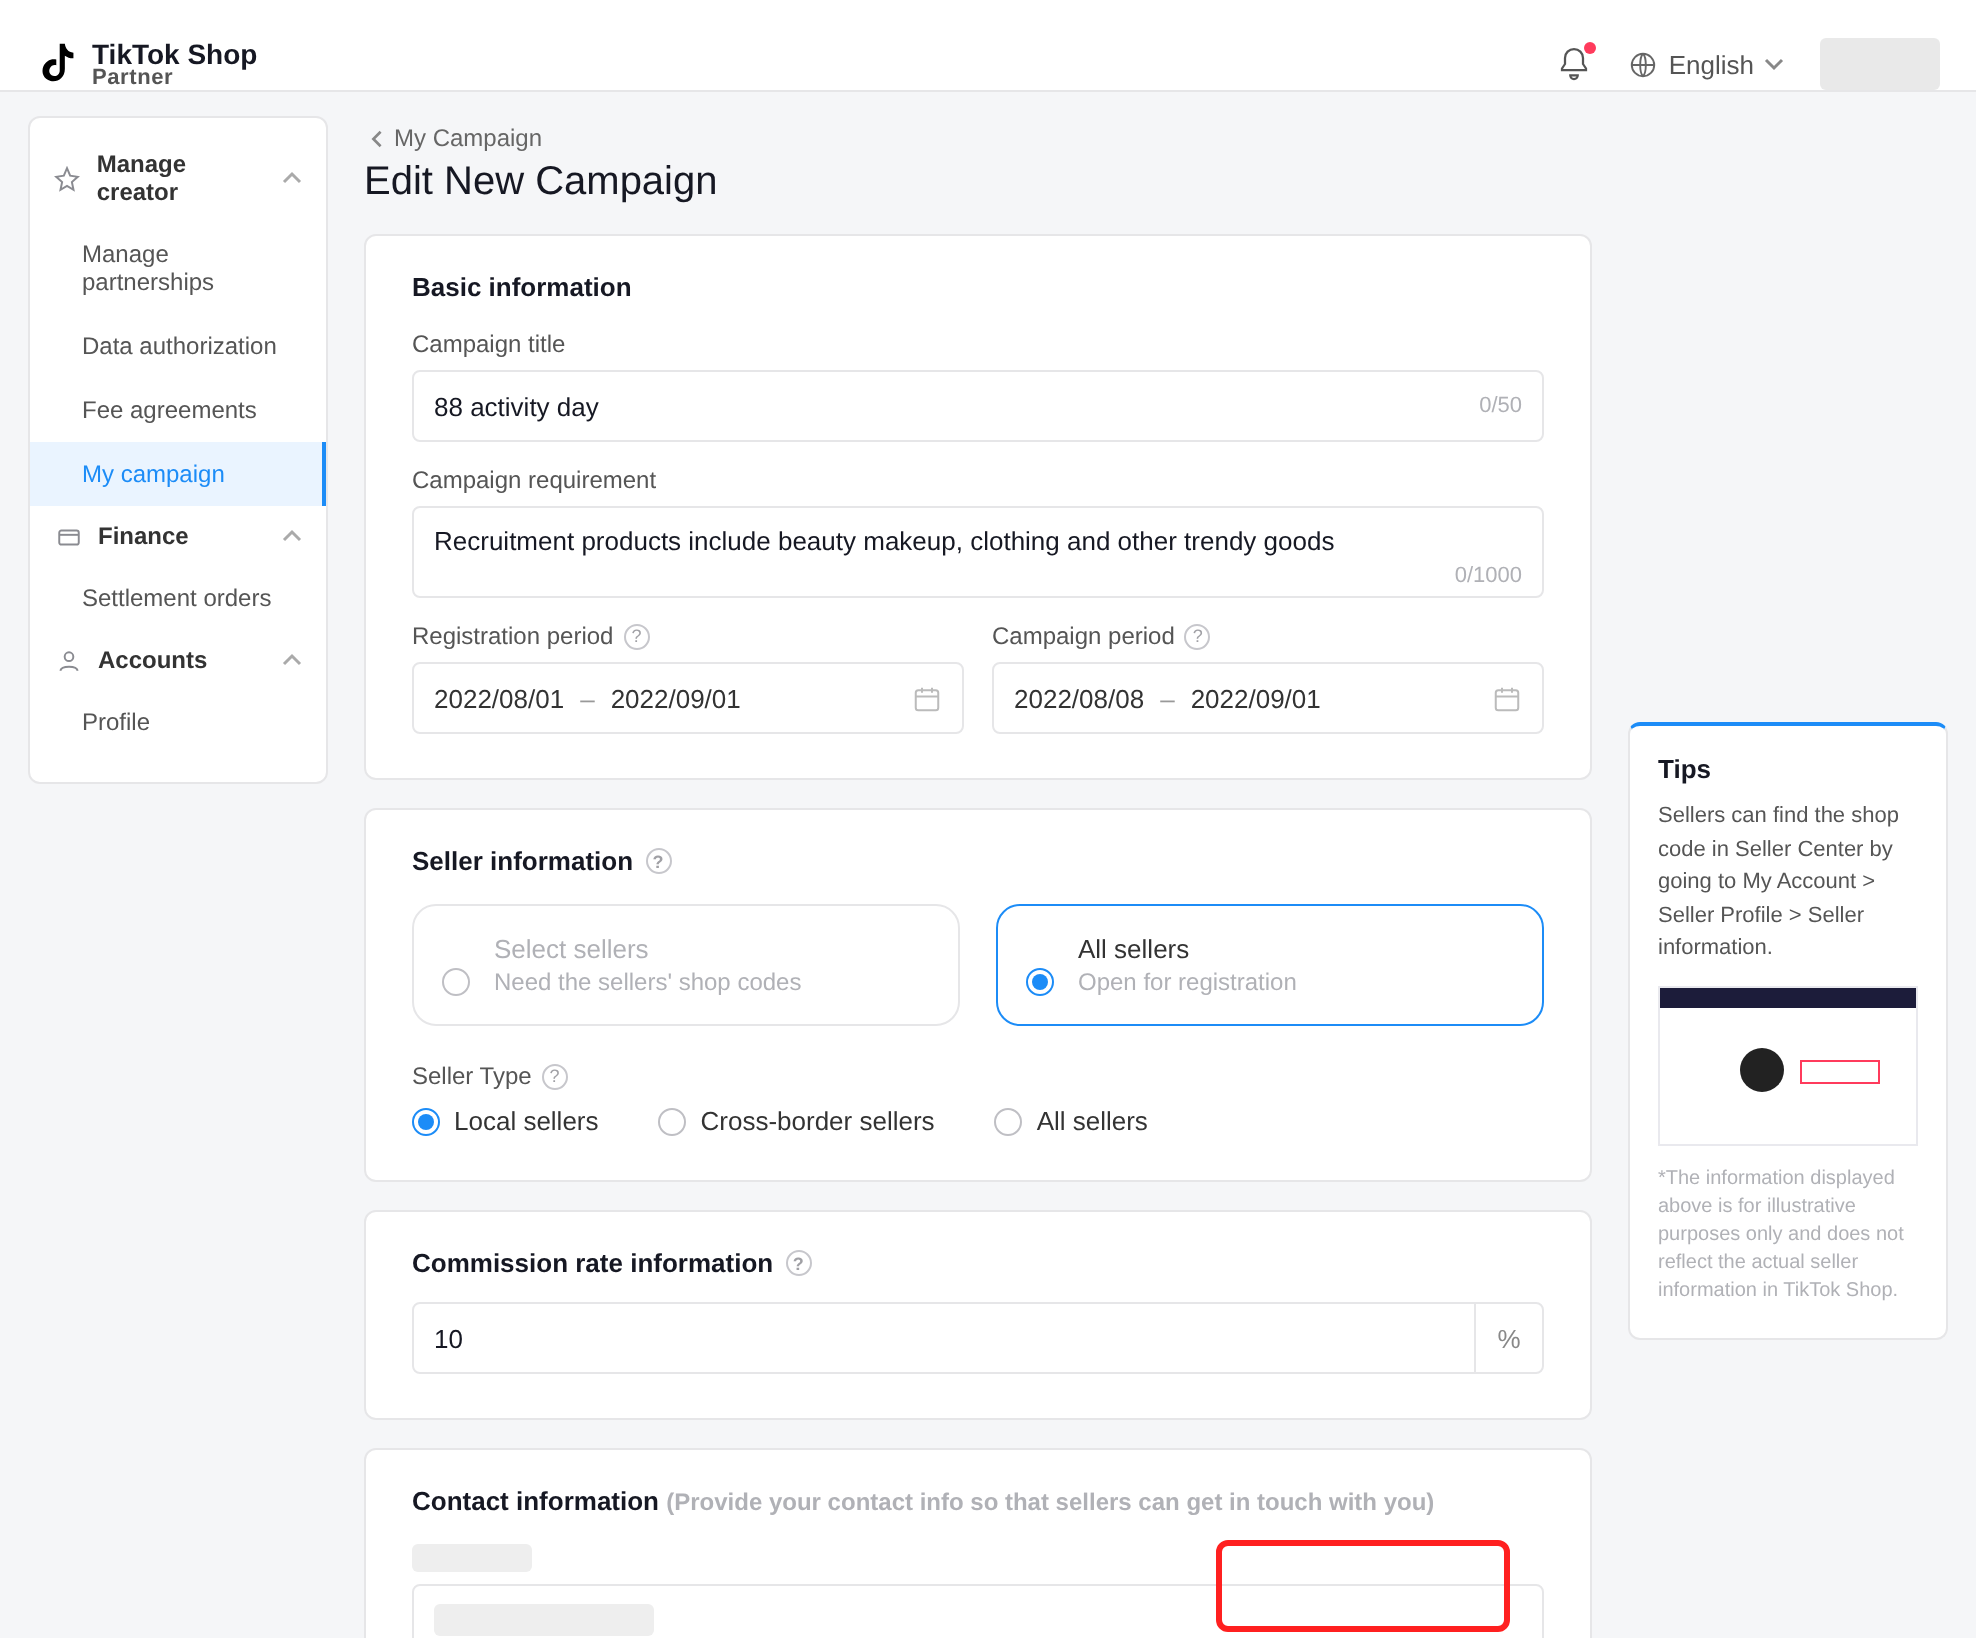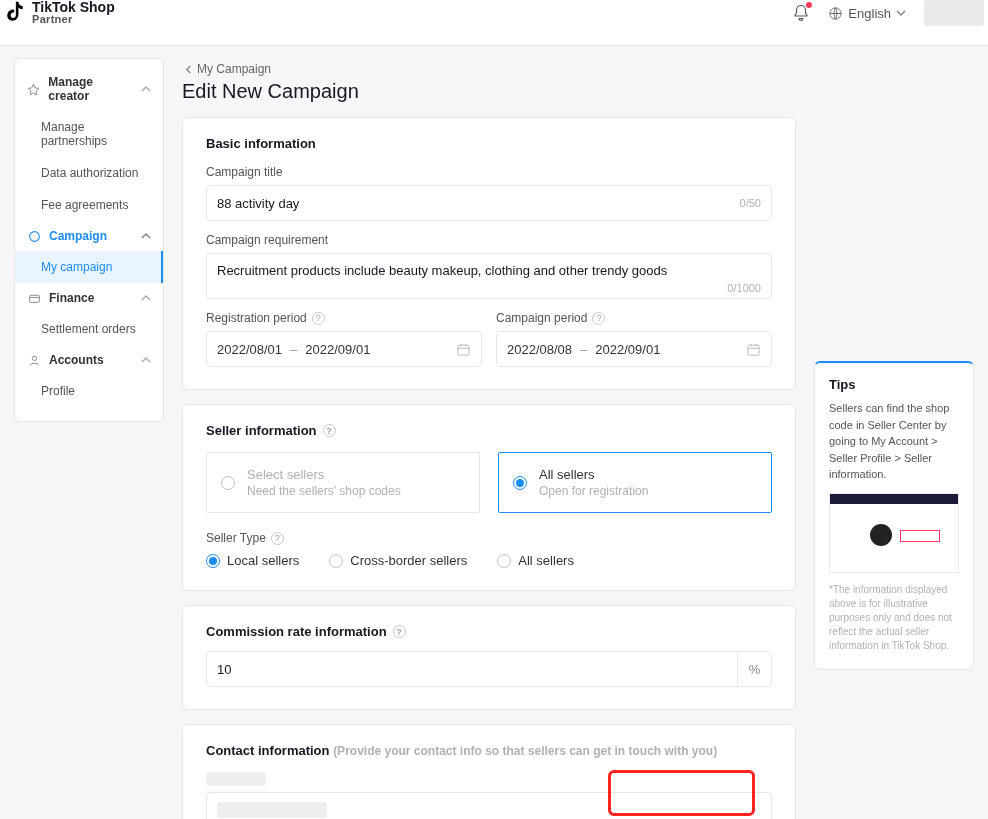--- a/index.html
+++ b/index.html
@@ -9,21 +9,21 @@
     --mutedLight:#b0b1b6;
     --primary:#1c8cf7;
     --primarySoft:#eaf4ff;
     --bg:#f5f6f8;
     --cardBg:#ffffff;
     --radius:6px;
   }
   *{box-sizing:border-box}
   body{margin:0;font-family:-apple-system,Segoe UI,Helvetica,Arial,sans-serif;font-size:13px;color:var(--text);background:#fff}
   
-  .header{height:46px;border-bottom:1px solid var(--border);display:flex;align-items:flex-start;padding:0 4px;justify-content:space-between;background:#fff}
+  .header{height:46px;border-bottom:1px solid var(--border);display:flex;align-items:flex-end;padding:0 18px;justify-content:space-between;background:#fff}
   .logo{display:flex;align-items:center;gap:6px;font-weight:600}
   .logo-text{line-height:1}
   .logo-text .l1{font-size:14px;font-weight:700}
   .logo-text .l2{font-size:11px;letter-spacing:.3px;color:#555}
   .header-right{display:flex;align-items:center;gap:18px}
   .bell{position:relative;width:18px;height:18px}
   .bell .dot{position:absolute;top:-2px;right:-2px;width:6px;height:6px;background:#ff3b5c;border-radius:50%}
   .lang{display:flex;align-items:center;gap:5px;color:#555;font-size:13px}
   .avatar{width:60px;height:26px;background:#e9e9e9;border-radius:3px}
   
@@ -51,21 +51,21 @@
   .input .counter{margin-left:auto;color:var(--mutedLight);font-size:11px}
   .textarea{min-height:46px;padding:9px 10px;align-items:flex-start;flex-direction:column}
   .textarea .val{flex:1}
   .textarea .counter{align-self:flex-end;margin-top:4px}
   .row2{display:flex;gap:14px}
   .row2 > .col{flex:1}
   .date-input{display:flex;align-items:center;gap:8px;color:#333}
   .date-input .sep{color:#999}
   .cal-icon{margin-left:auto;color:#bbb}
   .seller-choices{display:flex;gap:18px;margin-top:8px}
-  .choice-card{flex:1;border:1px solid var(--border);border-radius:2px;padding:14px;display:flex;gap:12px;align-items:center;cursor:pointer}
+  .choice-card{flex:1;border:1px solid var(--border);border-radius:12px;padding:14px;display:flex;gap:12px;align-items:flex-end;cursor:pointer}
   .choice-card.selected{border-color:var(--primary)}
   .radio{width:14px;height:14px;border:1px solid #bfbfc4;border-radius:50%;margin-top:1px;flex-shrink:0;position:relative}
   .radio.checked{border-color:var(--primary)}
   .radio.checked:after{content:"";position:absolute;inset:2px;background:var(--primary);border-radius:50%}
   .choice-title{font-size:13px;color:#333;margin-bottom:2px}
   .choice-sub{font-size:12px;color:var(--mutedLight)}
   .choice-card.disabled .choice-title{color:#b0b1b6}
   .radios-inline{display:flex;gap:30px;margin-top:8px;align-items:center}
   .radio-inline{display:flex;align-items:center;gap:7px;font-size:13px;color:#333;cursor:pointer}
   .pct-input{display:flex;align-items:center}
@@ -133,33 +133,20 @@
       <span class="chev">
           <svg width="10" height="10" viewBox="0 0 10 10">
             <path d="M1 7l4-4 4 4" fill="none" stroke="#aaa" stroke-width="1.5"></path>
           </svg>
         </span>
     </div>
     <div class="nav-item">Manage partnerships</div>
     <div class="nav-item">Data authorization</div>
     <div class="nav-item">Fee agreements</div>
 
-    <div class="nav-section active">
-      <span class="nav-icon">
-          <svg width="13" height="13" viewBox="0 0 24 24">
-            <circle cx="12" cy="12" r="9" fill="none" stroke="currentColor" stroke-width="2"></circle>
-          </svg>
-        </span>
-      <span>Campaign</span>
-      <span class="chev">
-          <svg width="10" height="10" viewBox="0 0 10 10">
-            <path d="M1 7l4-4 4 4" fill="none" stroke="#888" stroke-width="1.5"></path>
-          </svg>
-        </span>
-    </div>
     <div class="nav-item active">My campaign</div>
 
     <div class="nav-section">
       <span class="nav-icon">
           <svg width="13" height="13" viewBox="0 0 24 24">
             <rect x="3" y="6" width="18" height="13" rx="2" fill="none" stroke="currentColor" stroke-width="1.8"></rect>
             <path d="M3 10h18" stroke="currentColor" stroke-width="1.8"></path>
           </svg>
         </span>
       <span>Finance</span>

